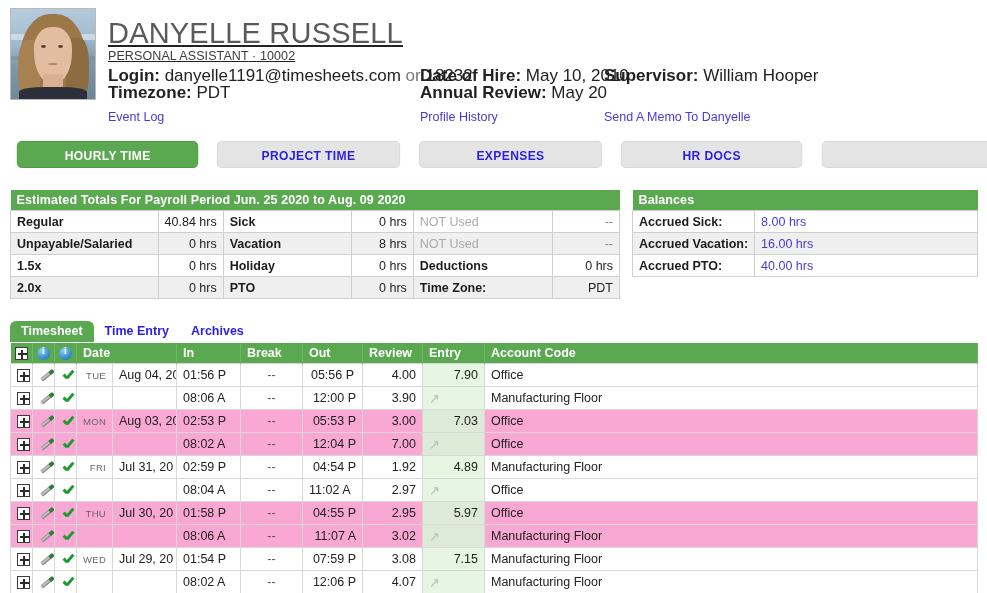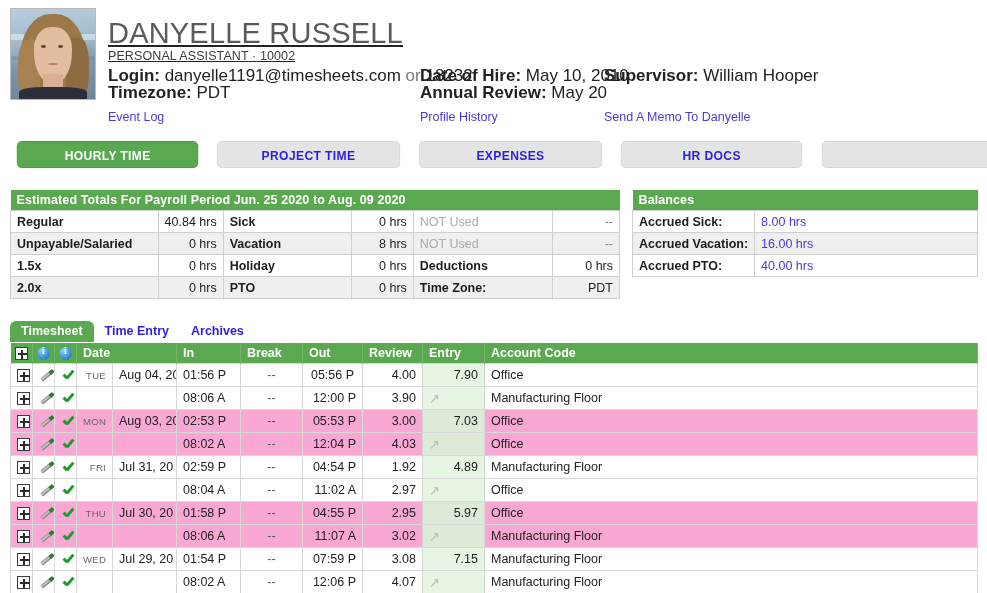--- a/index.html
+++ b/index.html
@@ -473,21 +473,21 @@
         </tr>
         <tr class="alt">
           <td class="c-exp"><span class="ico-plus"></span></td>
           <td class="c-pencil"><span class="ico-pencil"></span></td>
           <td class="c-check"><span class="ico-check"></span></td>
           <td class="c-dow"></td>
           <td class="c-date"></td>
           <td class="">08:02 A</td>
           <td class="c-break">--</td>
           <td class="c-num" style="text-align: right;">12:04 P</td>
-          <td class="c-num">4.03</td>
+          <td class="c-num">7.00</td>
           <td class="c-total">
             <span class="ico-arrow">↗</span>
           </td>
           <td class="">Office</td>
         </tr>
         <tr>
           <td class="c-exp"><span class="ico-plus"></span></td>
           <td class="c-pencil"><span class="ico-pencil"></span></td>
           <td class="c-check"><span class="ico-check"></span></td>
           <td class="c-dow">FRI</td>
@@ -500,21 +500,21 @@
           <td class="">Manufacturing Floor</td>
         </tr>
         <tr>
           <td class="c-exp"><span class="ico-plus"></span></td>
           <td class="c-pencil"><span class="ico-pencil"></span></td>
           <td class="c-check"><span class="ico-check"></span></td>
           <td class="c-dow"></td>
           <td class="c-date"></td>
           <td class="">08:04 A</td>
           <td class="c-break">--</td>
-          <td class="c-num" style="text-align: right;">11:02 A</td>
+          <td class="c-num" style="text-align: left;">11:02 A</td>
           <td class="c-num">2.97</td>
           <td class="c-total">
             <span class="ico-arrow">↗</span>
           </td>
           <td class="">Office</td>
         </tr>
         <tr class="alt">
           <td class="c-exp"><span class="ico-plus"></span></td>
           <td class="c-pencil"><span class="ico-pencil"></span></td>
           <td class="c-check"><span class="ico-check"></span></td>

